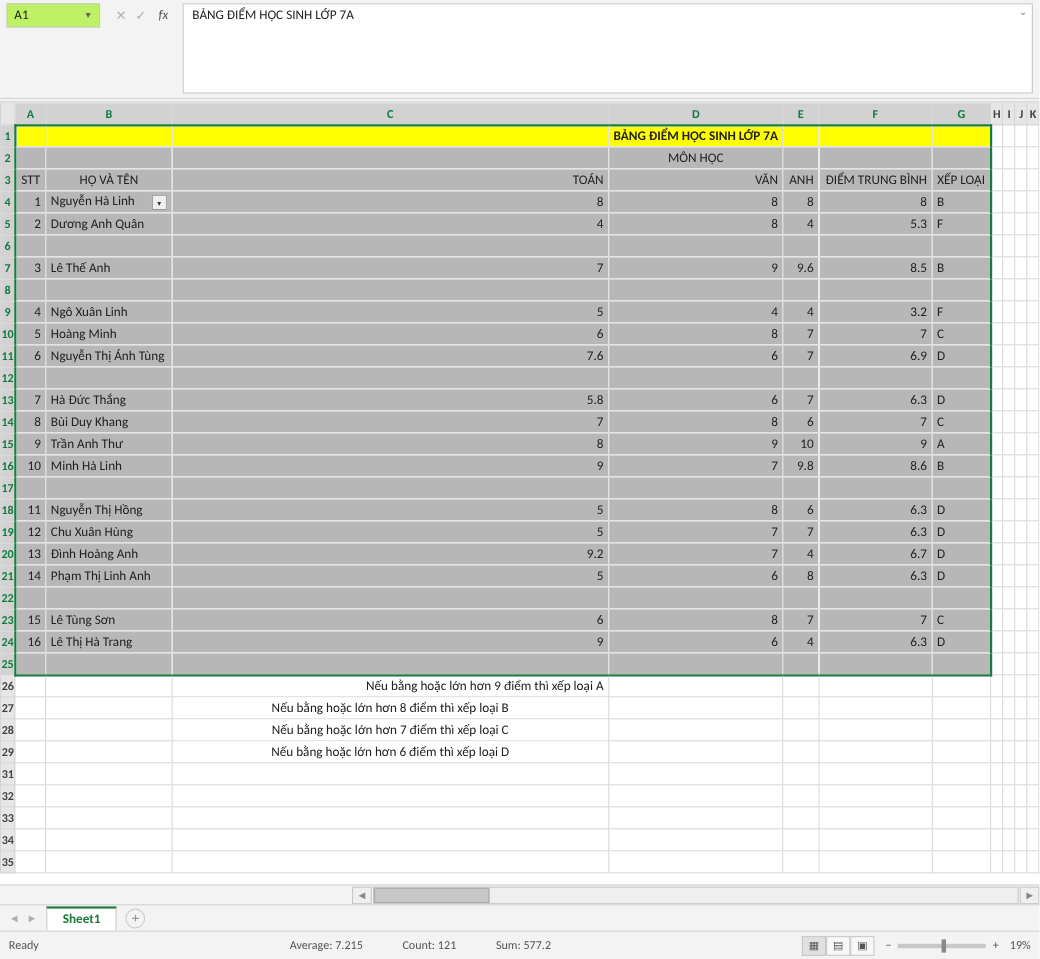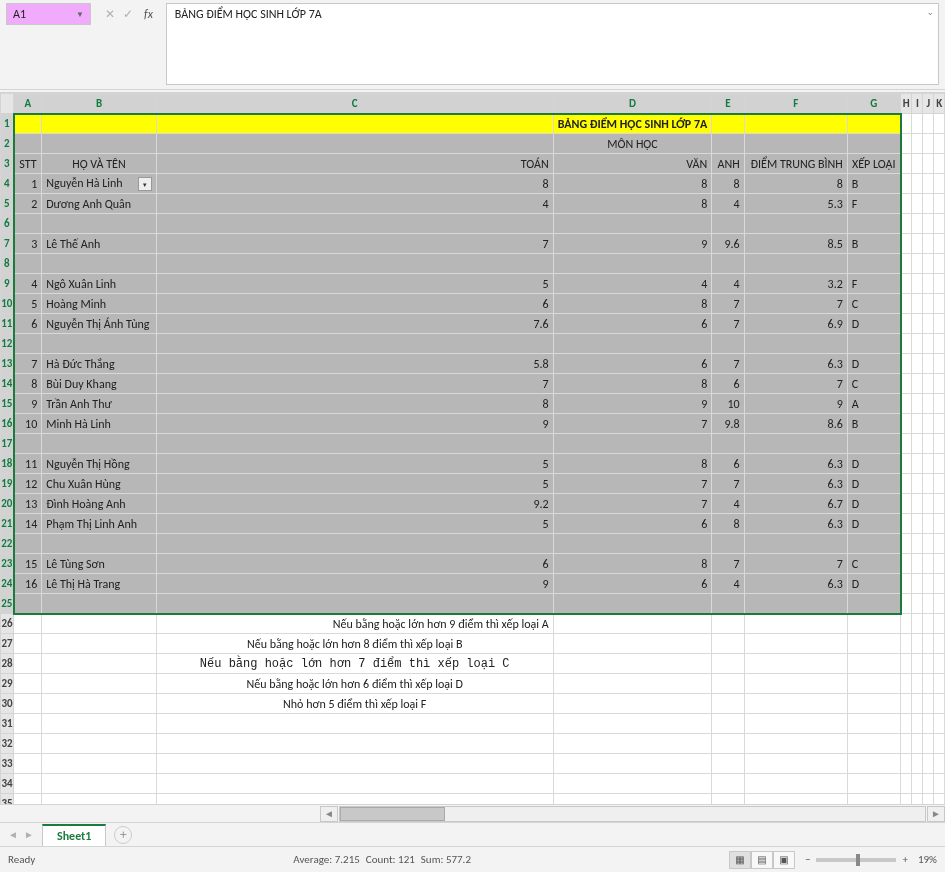--- a/index.html
+++ b/index.html
@@ -19,21 +19,21 @@
     align-items: flex-start;
     height: 90px;
     background: #f3f3f3;
     border-bottom: 1px solid #d4d4d4;
     padding: 3px 6px 2px 6px;
     gap: 6px;
   }
   .name-box-wrap { display:flex; align-items:center; gap:3px; }
   .name-box {
     width: 85px; height: 22px;
-    background:#f0abfc; border:1px solid #c8c8c8;
+    background:#bef264; border:1px solid #c8c8c8;
     padding:2px 6px; display:flex; align-items:center; justify-content:space-between;
   }
   .name-box-dd { font-size:8px; color:#666; }
   .fx-group { display:flex; align-items:center; gap:2px; border:1px solid transparent; height:22px; padding:0 4px;}
   .fx-btn { color:#b0b0b0; width:16px; text-align:center; font-size:12px; }
   .fx-label { font-style:italic; color:#555; padding-left:6px; padding-right:2px; }
   .formula-input {
     flex:1; background:#fff; border:1px solid #c8c8c8;
     padding:3px 8px; height:82px; font-size:12px;
     display:flex; align-items:flex-start; position:relative;
@@ -87,21 +87,21 @@
   .add-sheet { width:18px; height:18px; border:1px solid #ccc; border-radius:50%; display:flex; align-items:center; justify-content:center; margin-left:8px; color:#888; font-size:12px;}
 
   
   .status-bar {
     position:absolute; left:0; right:0; bottom:0; height:26px;
     background:#f3f3f3; border-top:1px solid #d4d4d4;
     display:flex; align-items:center; justify-content:space-between;
     padding:0 8px; font-size:11px; color:#555;
   }
   .status-left { display:flex; gap:14px; }
-  .status-mid { display:flex; gap:6px; }
+  .status-mid { display:flex; gap:36px; }
   .status-right { display:flex; align-items:center; gap:10px; }
   .view-btns { display:flex; gap:0; }
   .view-btns div { width:22px; height:18px; border:1px solid #c8c8c8; background:#f8f8f8; display:flex; align-items:center; justify-content:center; font-size:10px; }
   .view-btns div.active { background:#e0e0e0; }
   .zoom-slider { display:flex; align-items:center; gap:6px; }
   .slider-track { width:80px; height:4px; background:#c8c8c8; position:relative; }
   .slider-thumb { position:absolute; left:50%; top:-4px; width:4px; height:12px; background:#888; }
 
   
   .h-scroll {
@@ -544,54 +544,38 @@
           <td class="cell" style="overflow: visible;"></td>
           <td class="cell"></td>
           <td class="cell"></td>
           <td class="cell"></td>
           <td class="cell"></td>
         </tr>
         <tr>
           <th class="r-hdr">28</th>
           <td class="cell"></td>
           <td class="cell"></td>
-          <td class="cell" style="overflow: visible; text-align: left; white-space: nowrap; padding-left: 4px; position: relative; font-family: Liberation Mono, monospace;">
+          <td class="cell" style="overflow: visible; text-align: left; white-space: nowrap; padding-left: 4px; position: relative;">
             <div style="position:relative;width:388px;text-align:center">Nếu bằng hoặc lớn hơn 7 điểm thì xếp loại C</div>
           </td>
           <td class="cell" style="overflow: visible;"></td>
           <td class="cell" style="overflow: visible;"></td>
           <td class="cell" style="overflow: visible;"></td>
           <td class="cell" style="overflow: visible;"></td>
           <td class="cell"></td>
           <td class="cell"></td>
           <td class="cell"></td>
           <td class="cell"></td>
         </tr>
         <tr>
           <th class="r-hdr">29</th>
           <td class="cell"></td>
           <td class="cell"></td>
           <td class="cell" style="overflow: visible; text-align: left; white-space: nowrap; padding-left: 4px; position: relative;">
             <div style="position:relative;width:388px;text-align:center">Nếu bằng hoặc lớn hơn 6 điểm thì xếp loại D</div>
-          </td>
-          <td class="cell" style="overflow: visible;"></td>
-          <td class="cell" style="overflow: visible;"></td>
-          <td class="cell" style="overflow: visible;"></td>
-          <td class="cell" style="overflow: visible;"></td>
-          <td class="cell"></td>
-          <td class="cell"></td>
-          <td class="cell"></td>
-          <td class="cell"></td>
-        </tr>
-        <tr>
-          <th class="r-hdr">30</th>
-          <td class="cell"></td>
-          <td class="cell"></td>
-          <td class="cell" style="overflow: visible; text-align: left; white-space: nowrap; padding-left: 4px; position: relative;">
-            <div style="position:relative;width:388px;text-align:center">Nhỏ hơn 5 điểm thì xếp loại F</div>
           </td>
           <td class="cell" style="overflow: visible;"></td>
           <td class="cell" style="overflow: visible;"></td>
           <td class="cell" style="overflow: visible;"></td>
           <td class="cell" style="overflow: visible;"></td>
           <td class="cell"></td>
           <td class="cell"></td>
           <td class="cell"></td>
           <td class="cell"></td>
         </tr>

